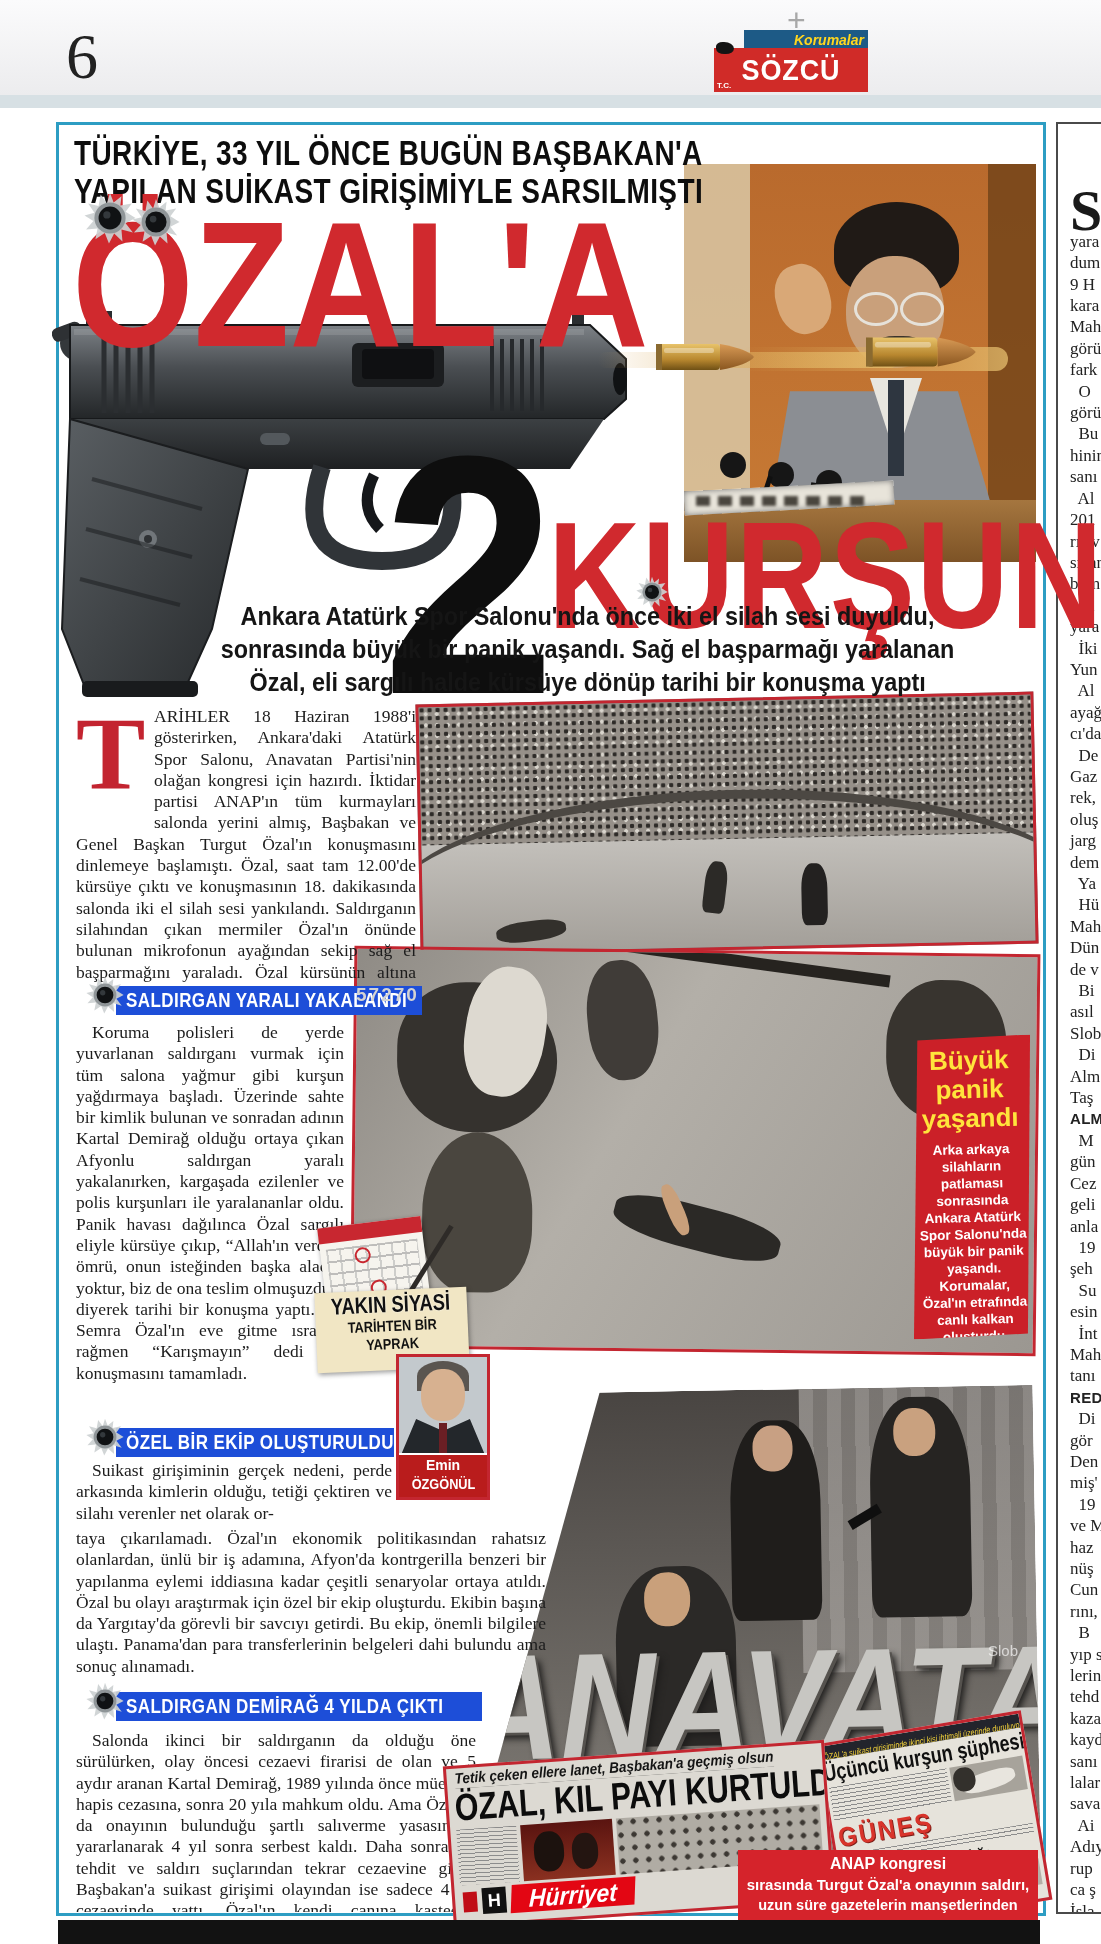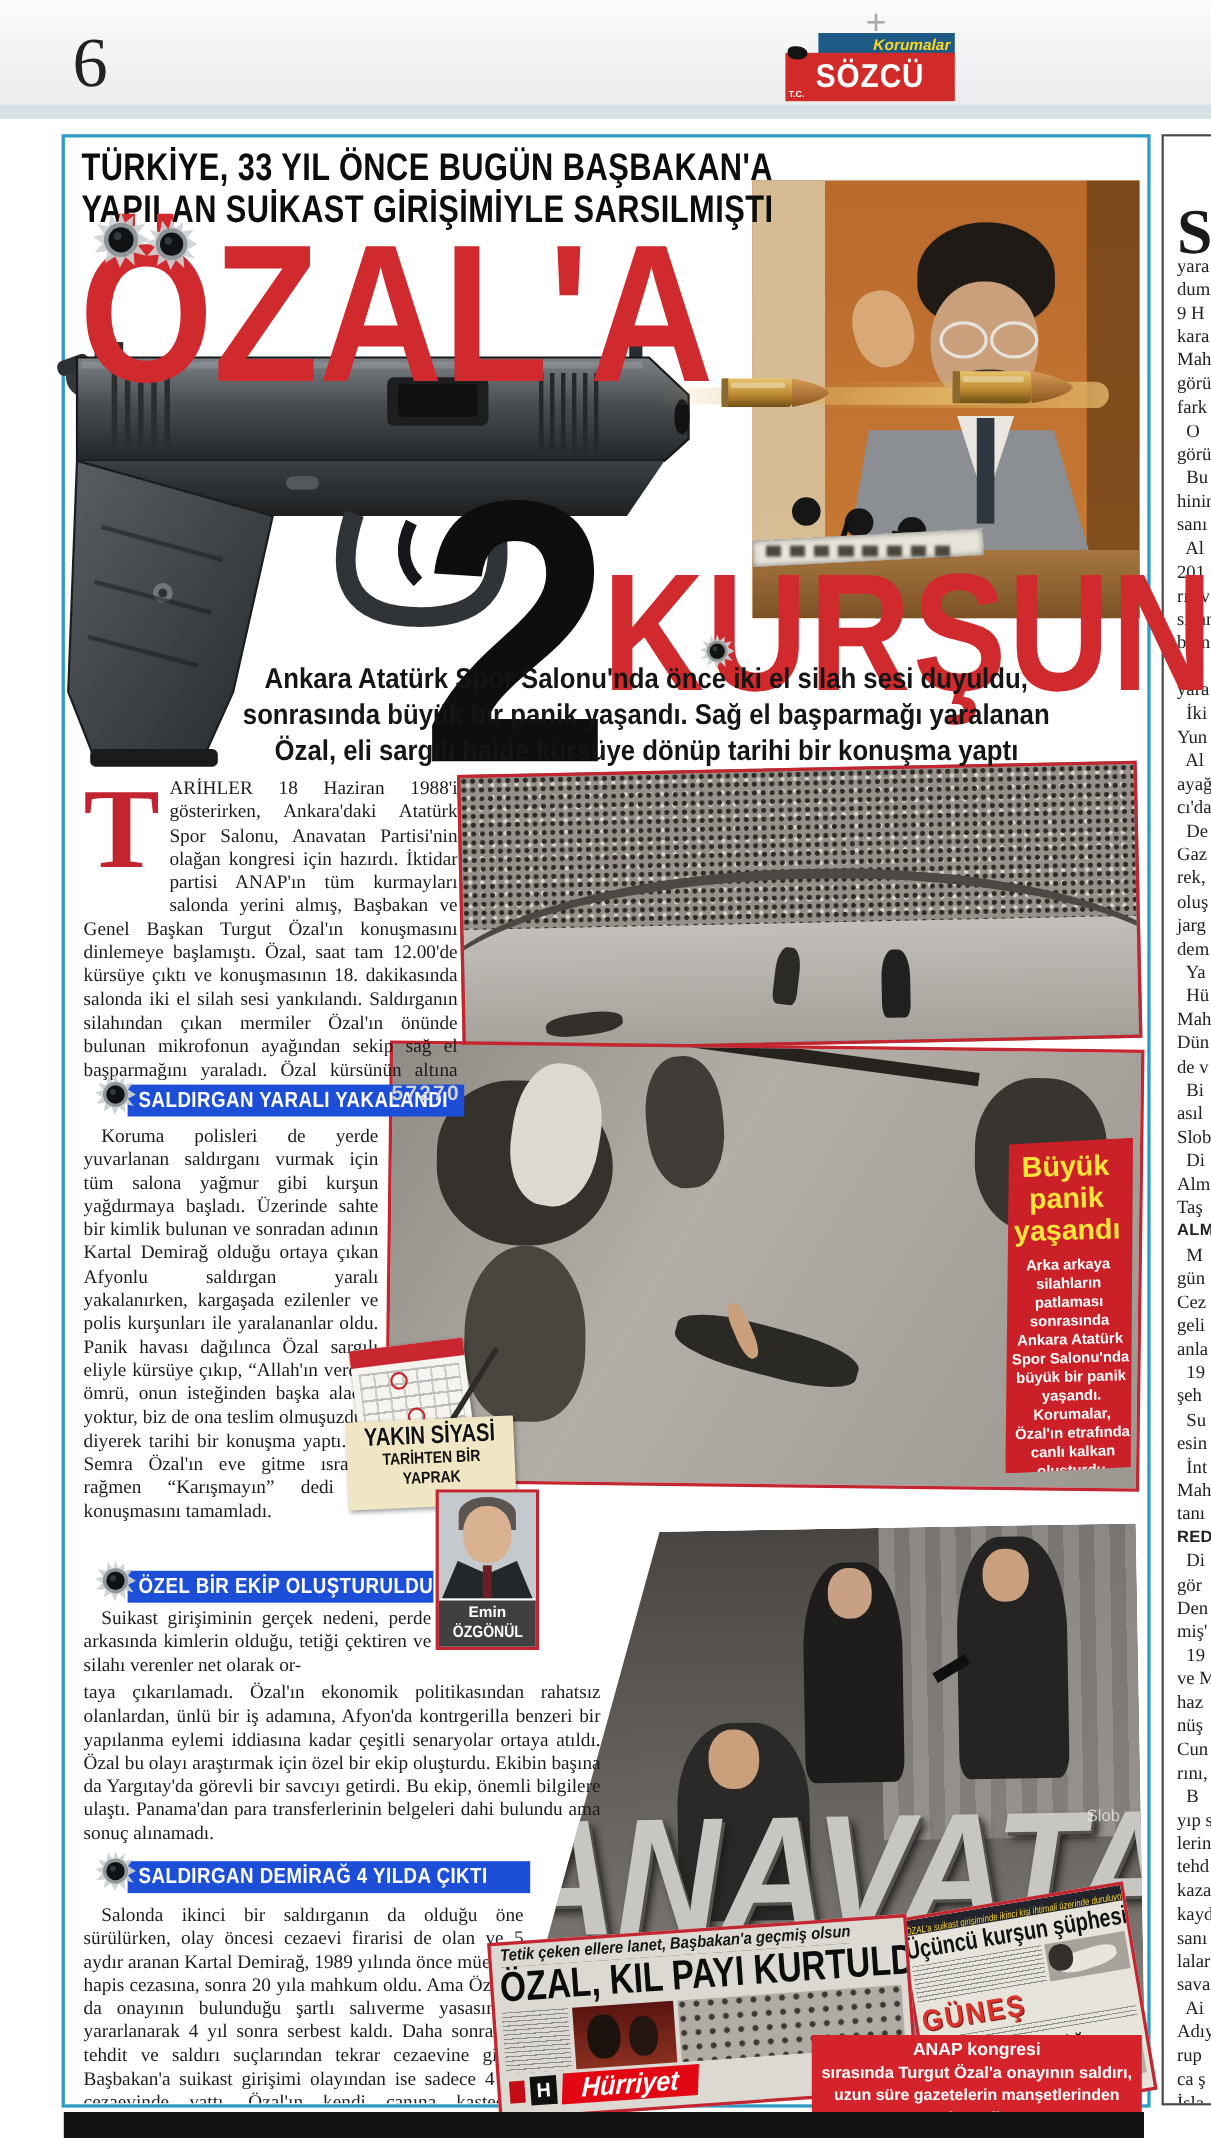--- a/index.html
+++ b/index.html
@@ -266,21 +266,21 @@
   <div><span class="cond-c" style="--sx:.85;font-size:15px;line-height:18px;font-weight:bold;color:#111;">YAPRAK</span></div>
 </div>
 
 <div class="abs" style="left:396px;top:1354px;width:94px;height:146px;background:#fff;border:3px solid #c32630;box-sizing:border-box;z-index:12;">
   <div class="abs" style="left:0;top:0;width:88px;height:96px;background:#c3c9cd;overflow:hidden;">
     <div class="abs" style="left:18px;top:4px;width:52px;height:30px;background:#5a5550;border-radius:50% 50% 0 0;"></div>
     <div class="abs" style="left:22px;top:12px;width:44px;height:52px;background:#d7b190;border-radius:46%;"></div>
     <div class="abs" style="left:2px;top:58px;width:84px;height:40px;background:#23272b;clip-path:polygon(0 100%,18% 10%,50% 40%,82% 10%,100% 100%);"></div>
     <div class="abs" style="left:40px;top:66px;width:8px;height:30px;background:#6a1f24;"></div>
   </div>
-  <div class="abs" style="left:0;bottom:0;width:88px;height:42px;background:#404040;text-align:center;color:#fff;font-weight:bold;">
+  <div class="abs" style="left:0;bottom:0;width:88px;height:42px;background:#b91c1c;text-align:center;color:#fff;font-weight:bold;">
     <div style="font-size:14px;line-height:20px;">Emin</div>
     <div><span class="cond-c" style="--sx:.85;font-size:15px;line-height:18px;">ÖZGÖNÜL</span></div>
   </div>
 </div>
 
 <div class="abs secbar" style="left:116px;top:1428px;width:268px;z-index:8;">
   <span class="cond">ÖZEL BİR EKİP OLUŞTURULDU</span>
 </div>
 <div class="abs serifbody" style="left:76px;top:1460px;width:316px;height:66px;overflow:hidden;z-index:8;">
   <span class="ind" style="display:block;">Suikast girişiminin gerçek nedeni, perde arkasında kimlerin olduğu, tetiği çektiren ve silahı verenler net olarak or-</span>

